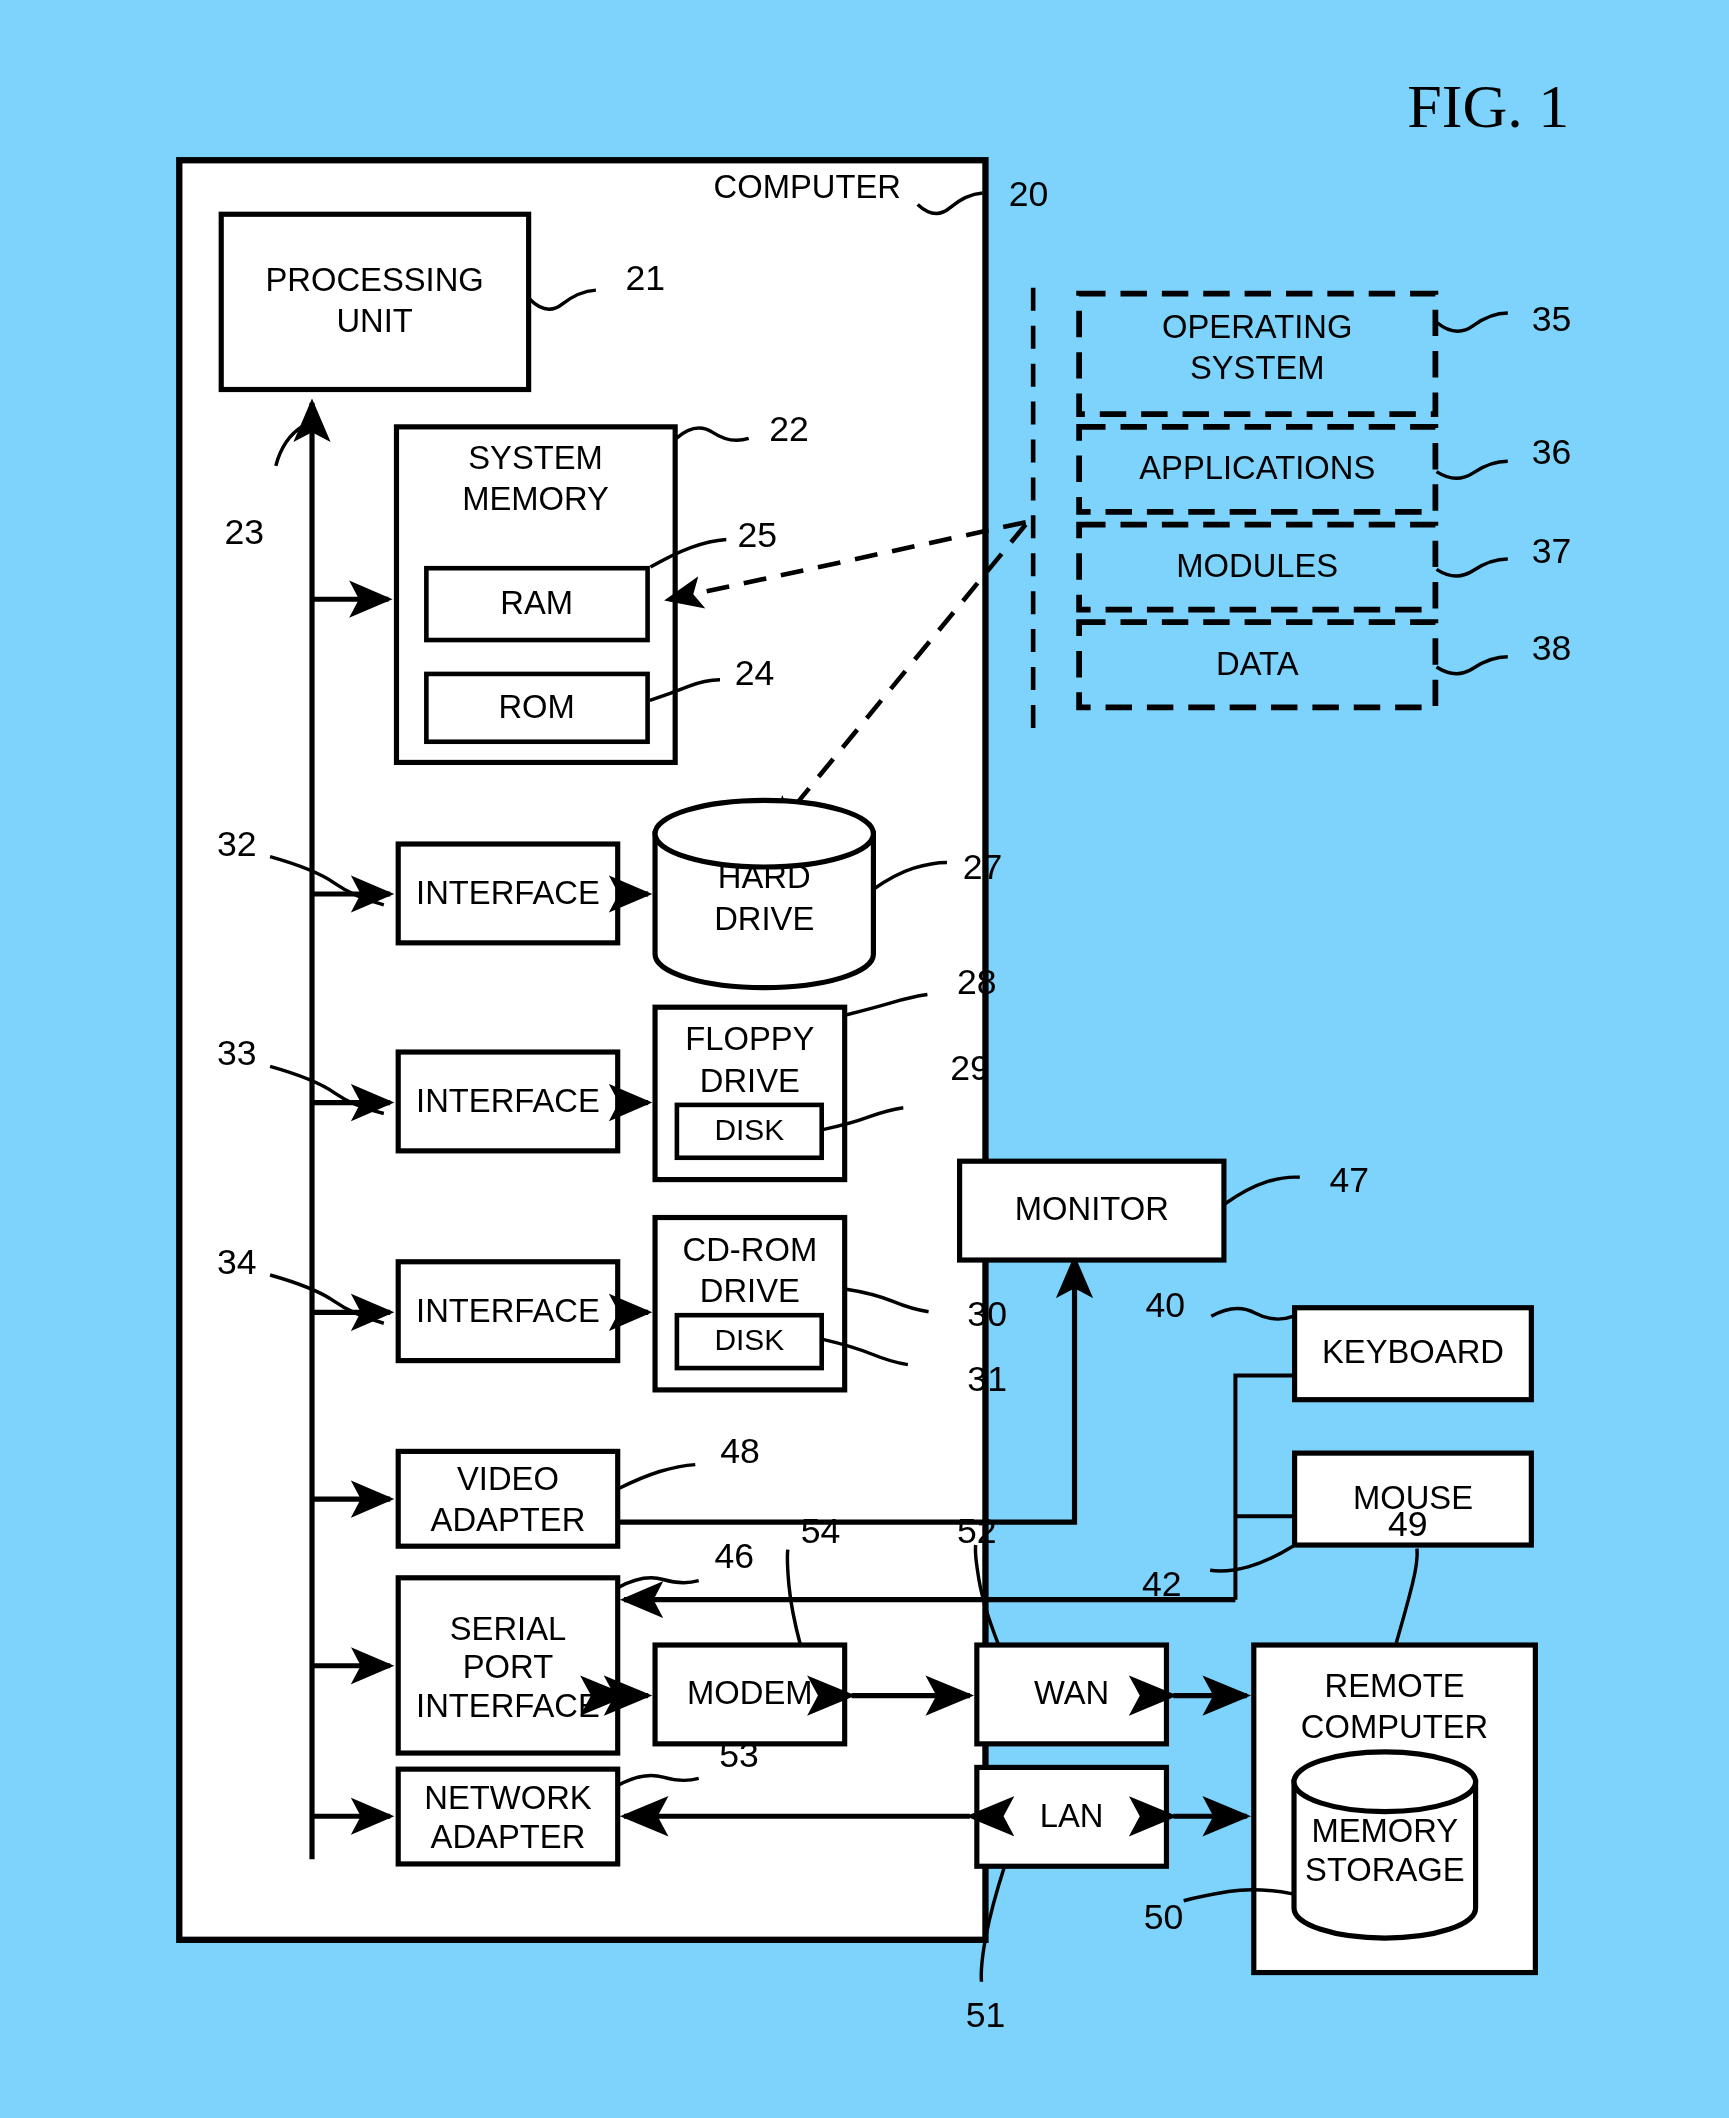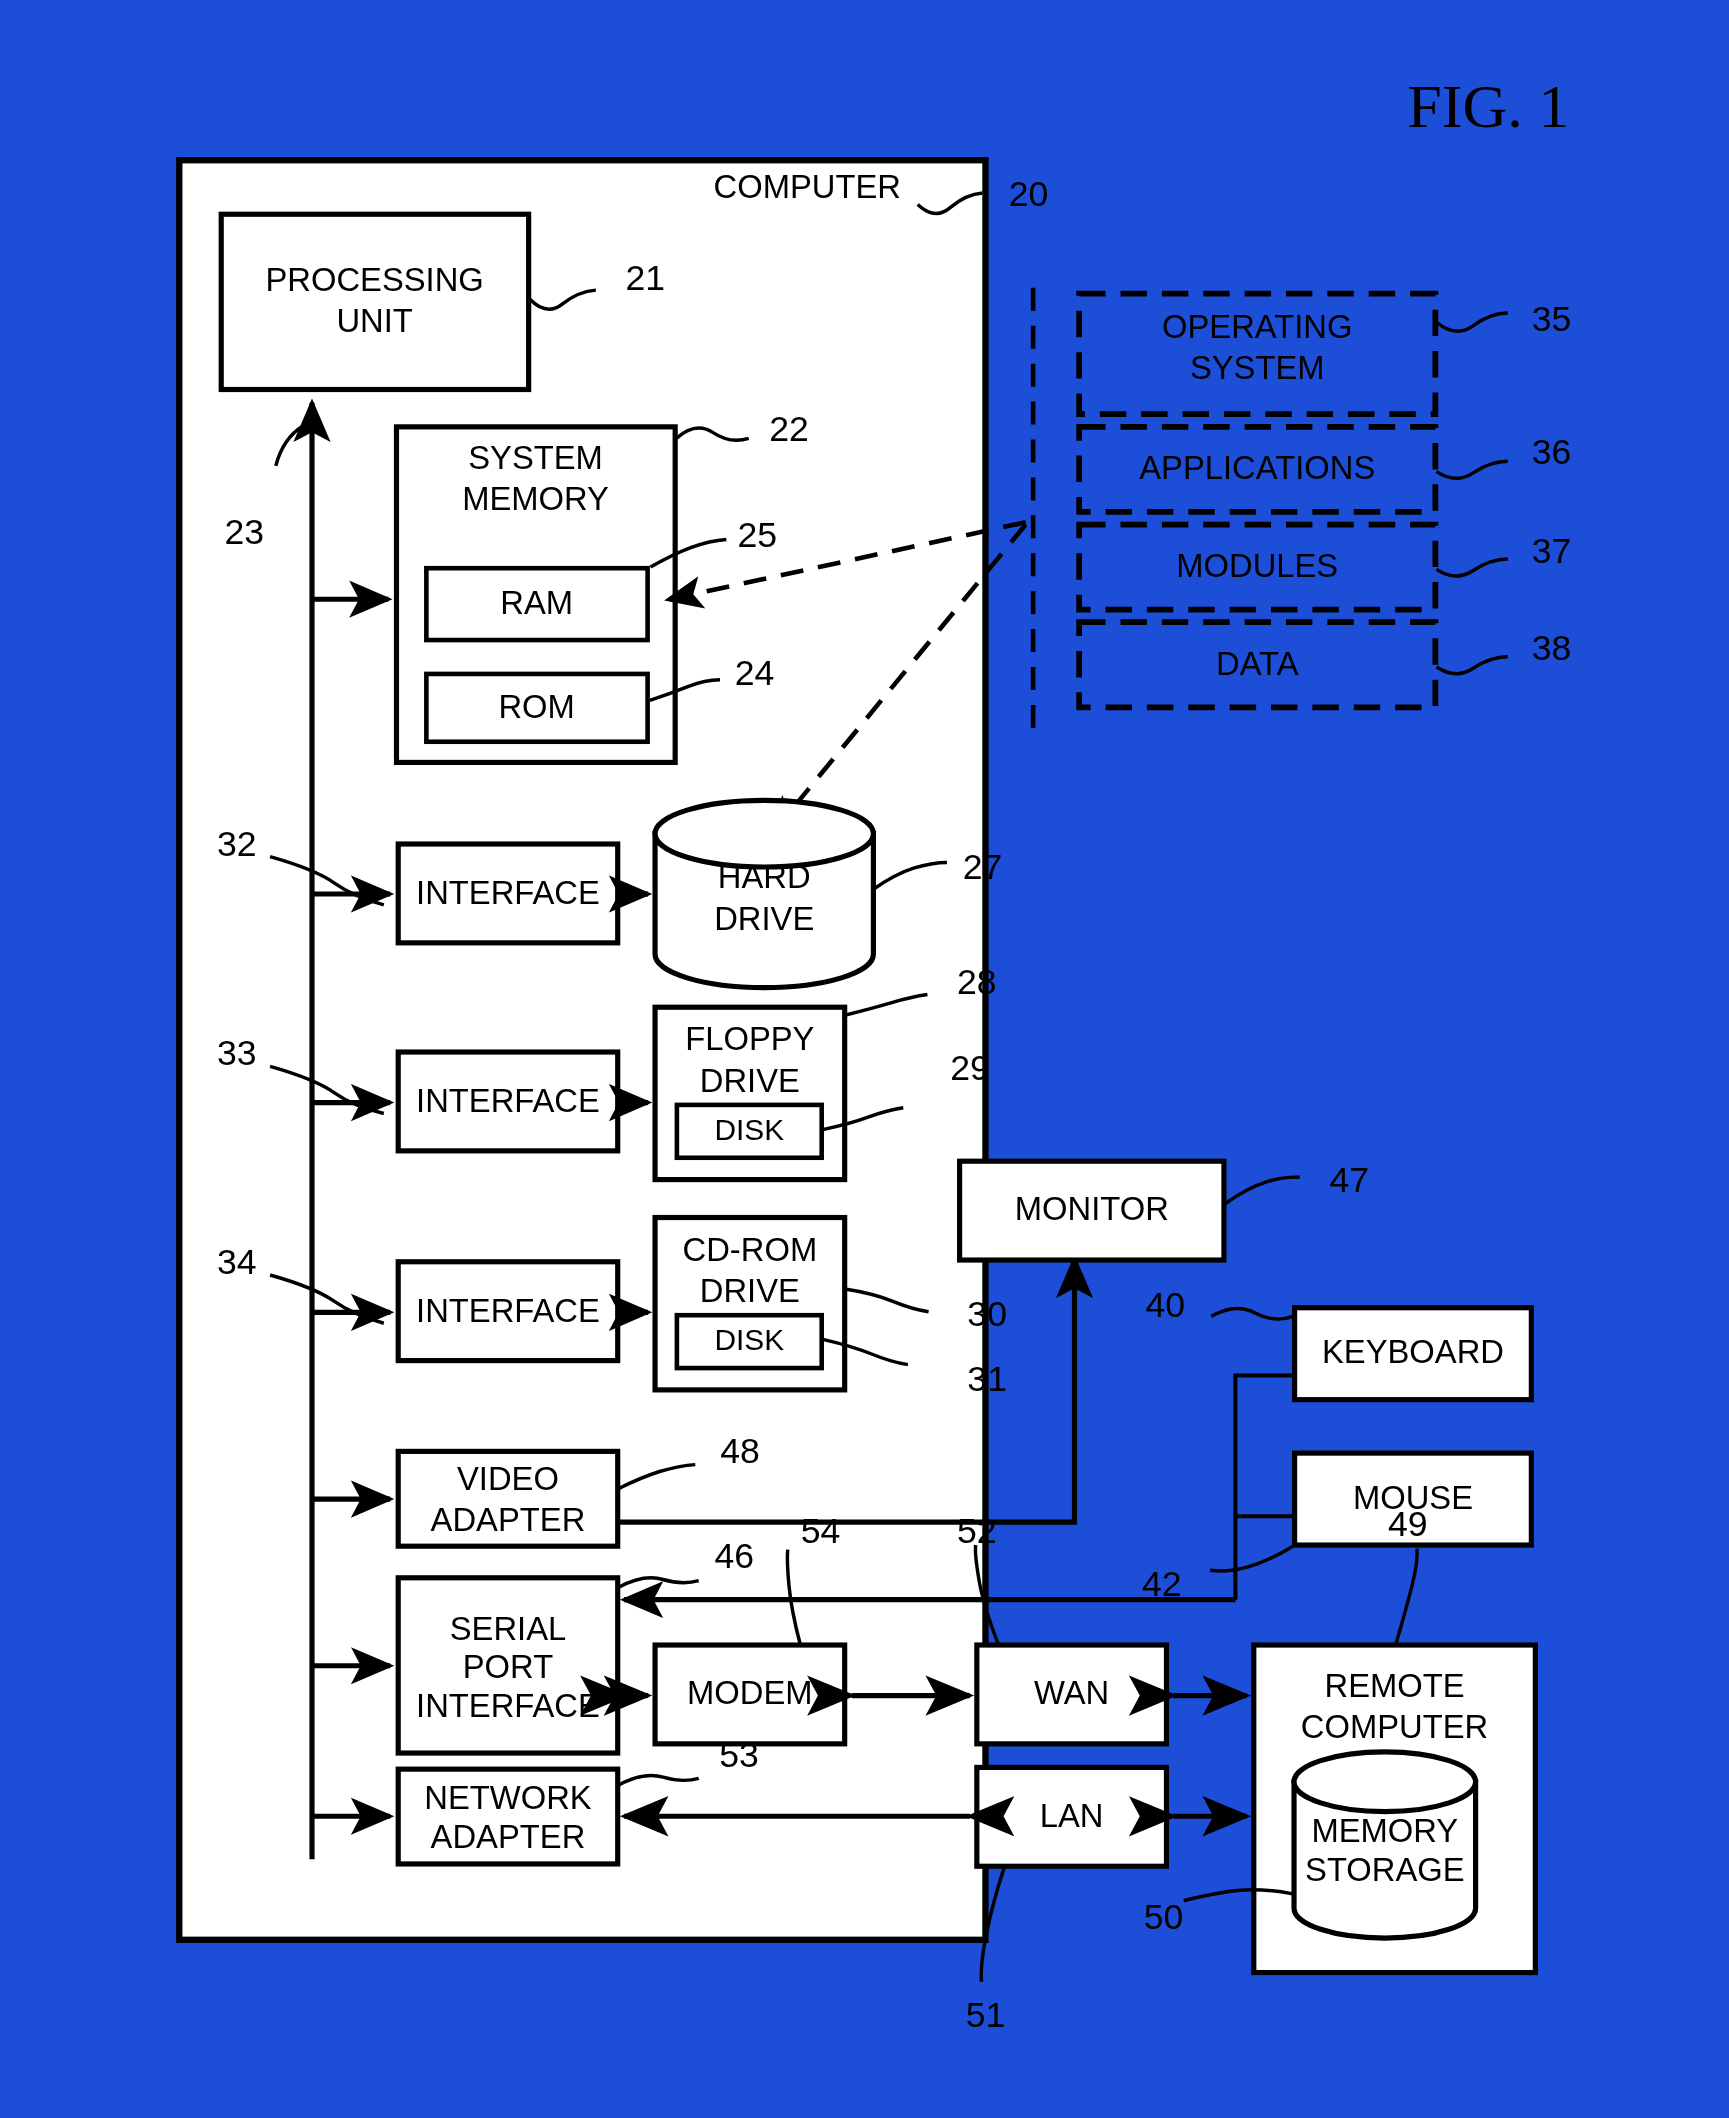--- a/index.html
+++ b/index.html
@@ -1,18 +1,18 @@
 <!DOCTYPE html>
 <html style="font-size:9.2px"><head>
 <meta charset="utf-8">
 <style>
   html,body{margin:0;padding:0;background:#ffffff;}
   body{width:1729px;height:2119px;overflow:hidden;
        font-family:"Liberation Sans", sans-serif;}
-  #fig{position:relative;width:1729px;height:2119px;background:#1d4ed8;}
+  #fig{position:relative;width:1729px;height:2119px;background:#7dd3fc;}
   svg{display:block;}
   .bx{fill:#ffffff;stroke:#000000;stroke-width:9;}
   .bxthin{fill:#ffffff;stroke:#000000;stroke-width:8;}
   .dbx{fill:none;stroke:#000000;stroke-width:10;stroke-dasharray:46 26;}
   .ln{stroke:#000000;stroke-width:9;fill:none;}
   .lnthin{stroke:#000000;stroke-width:7;fill:none;}
   .lead{stroke:#000000;stroke-width:6;fill:none;}
   .dln{stroke:#000000;stroke-width:8;fill:none;stroke-dasharray:40 26;}
   .cyl{fill:#ffffff;stroke:#000000;stroke-width:9;}
   text{font-family:"Liberation Sans", sans-serif;fill:#000;}

